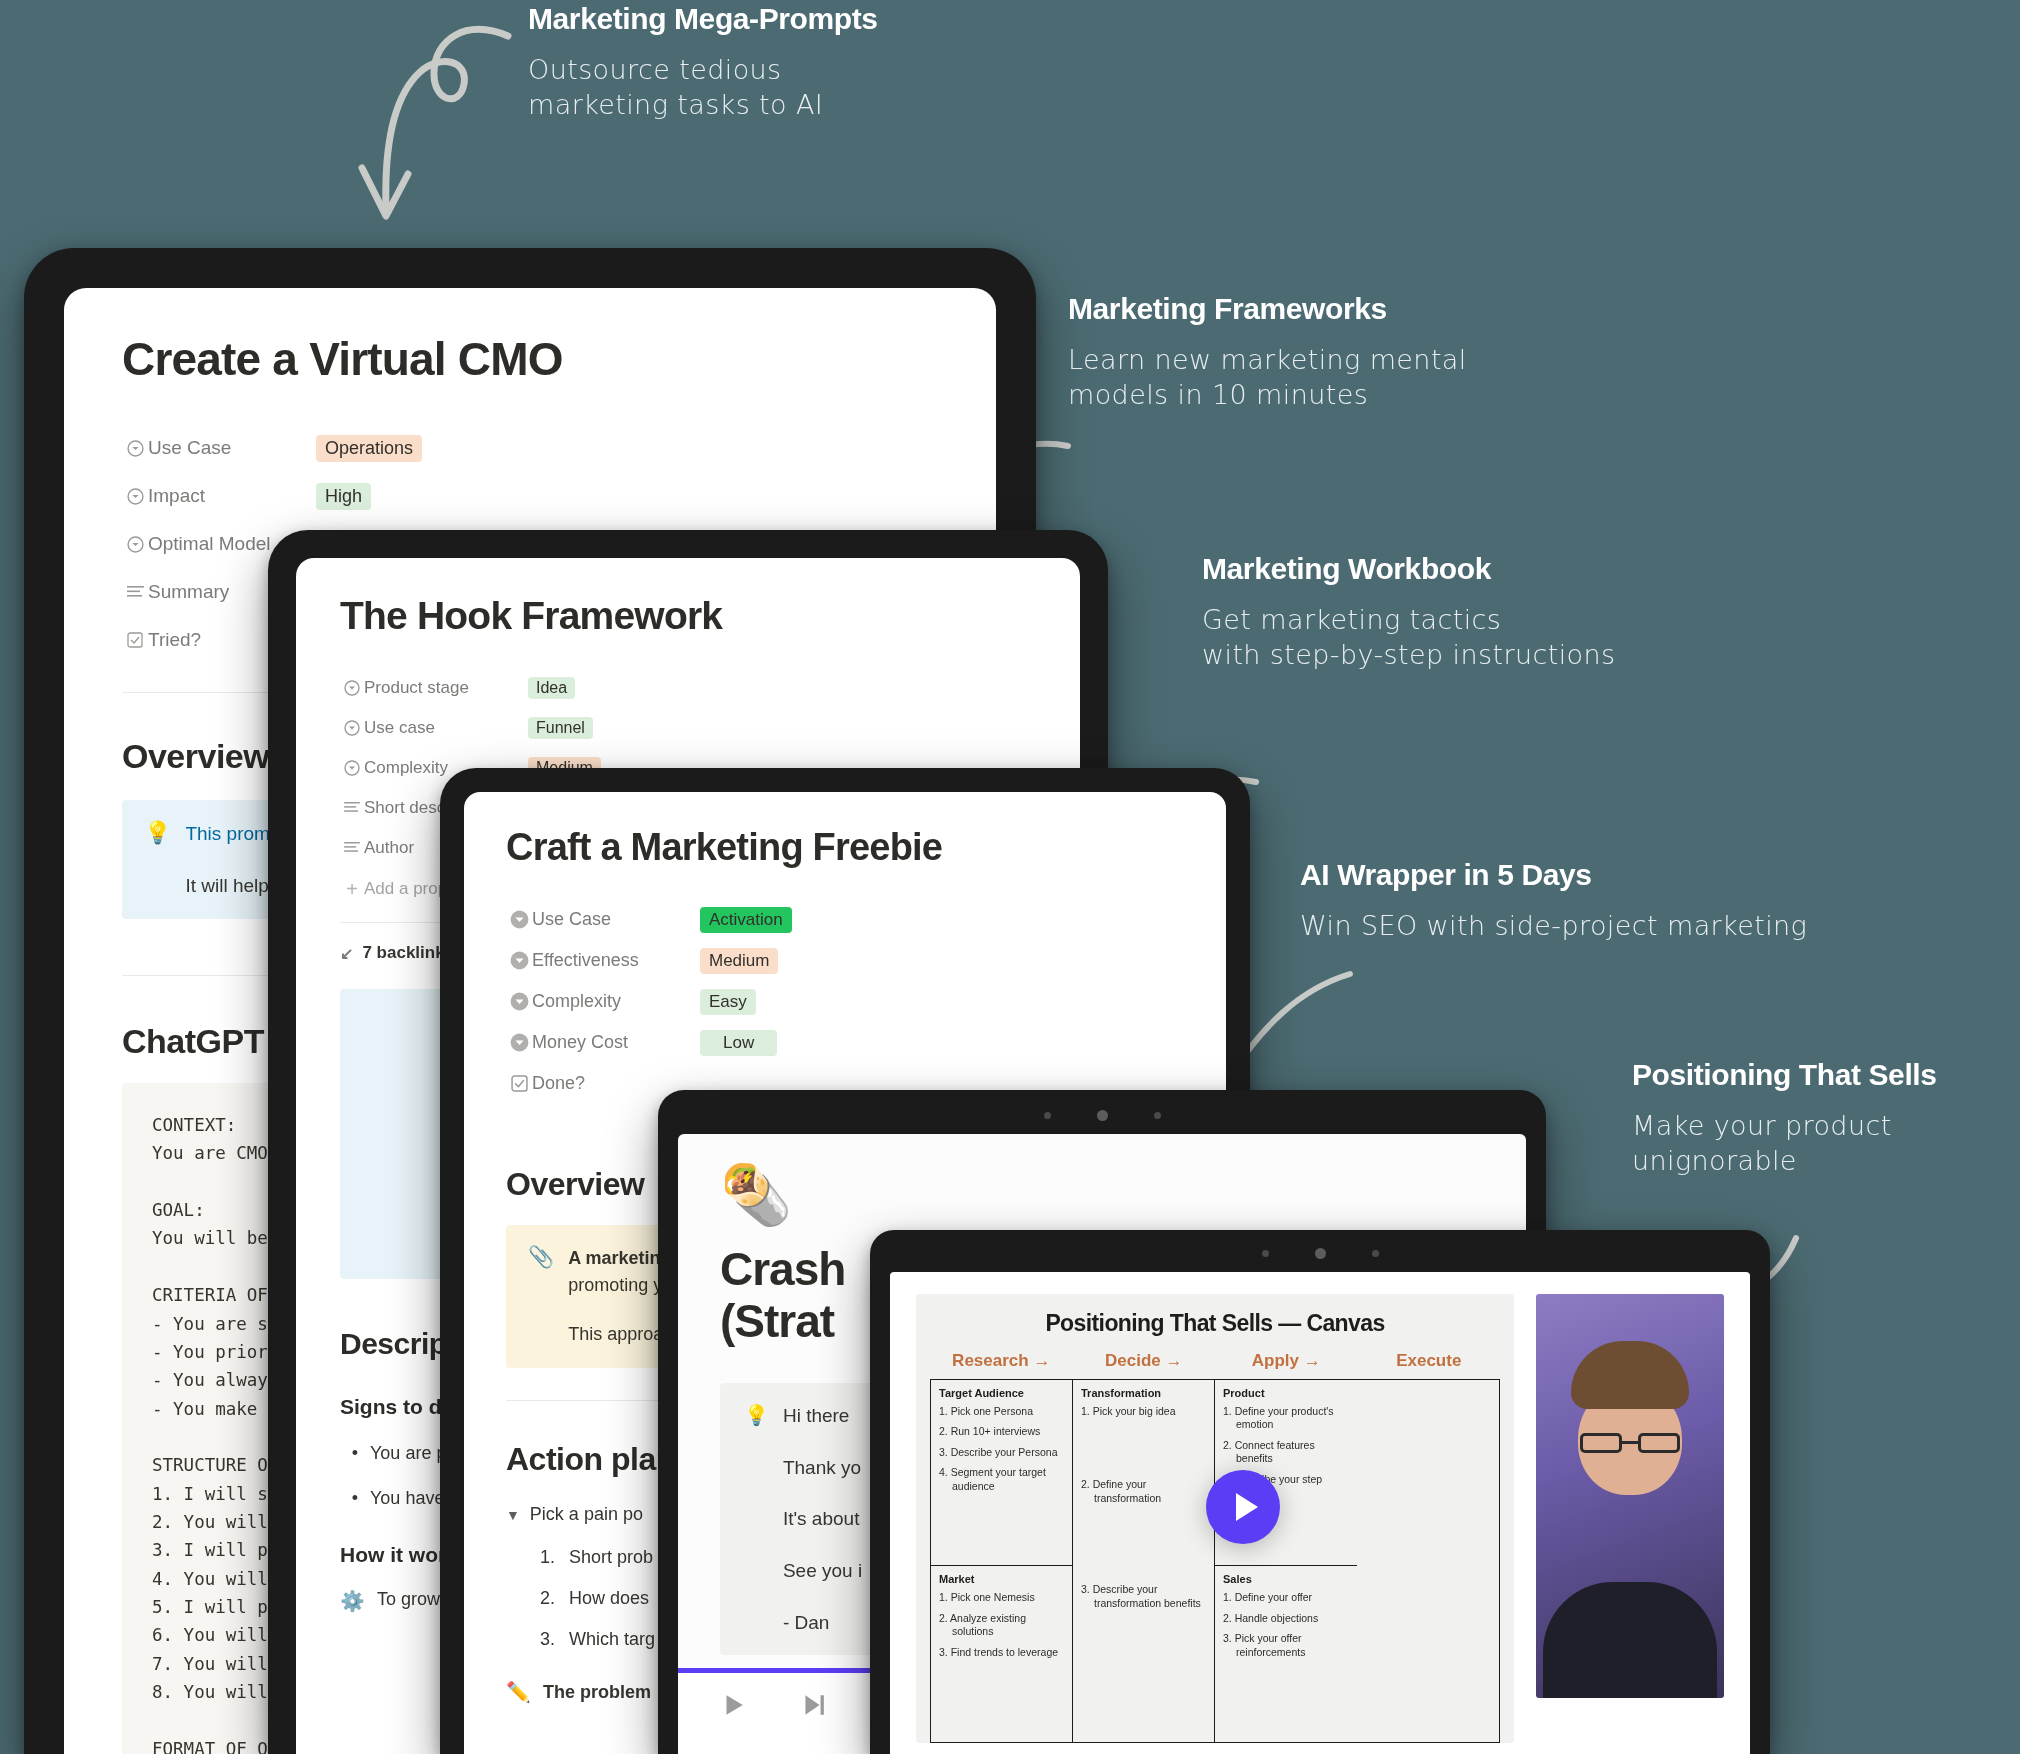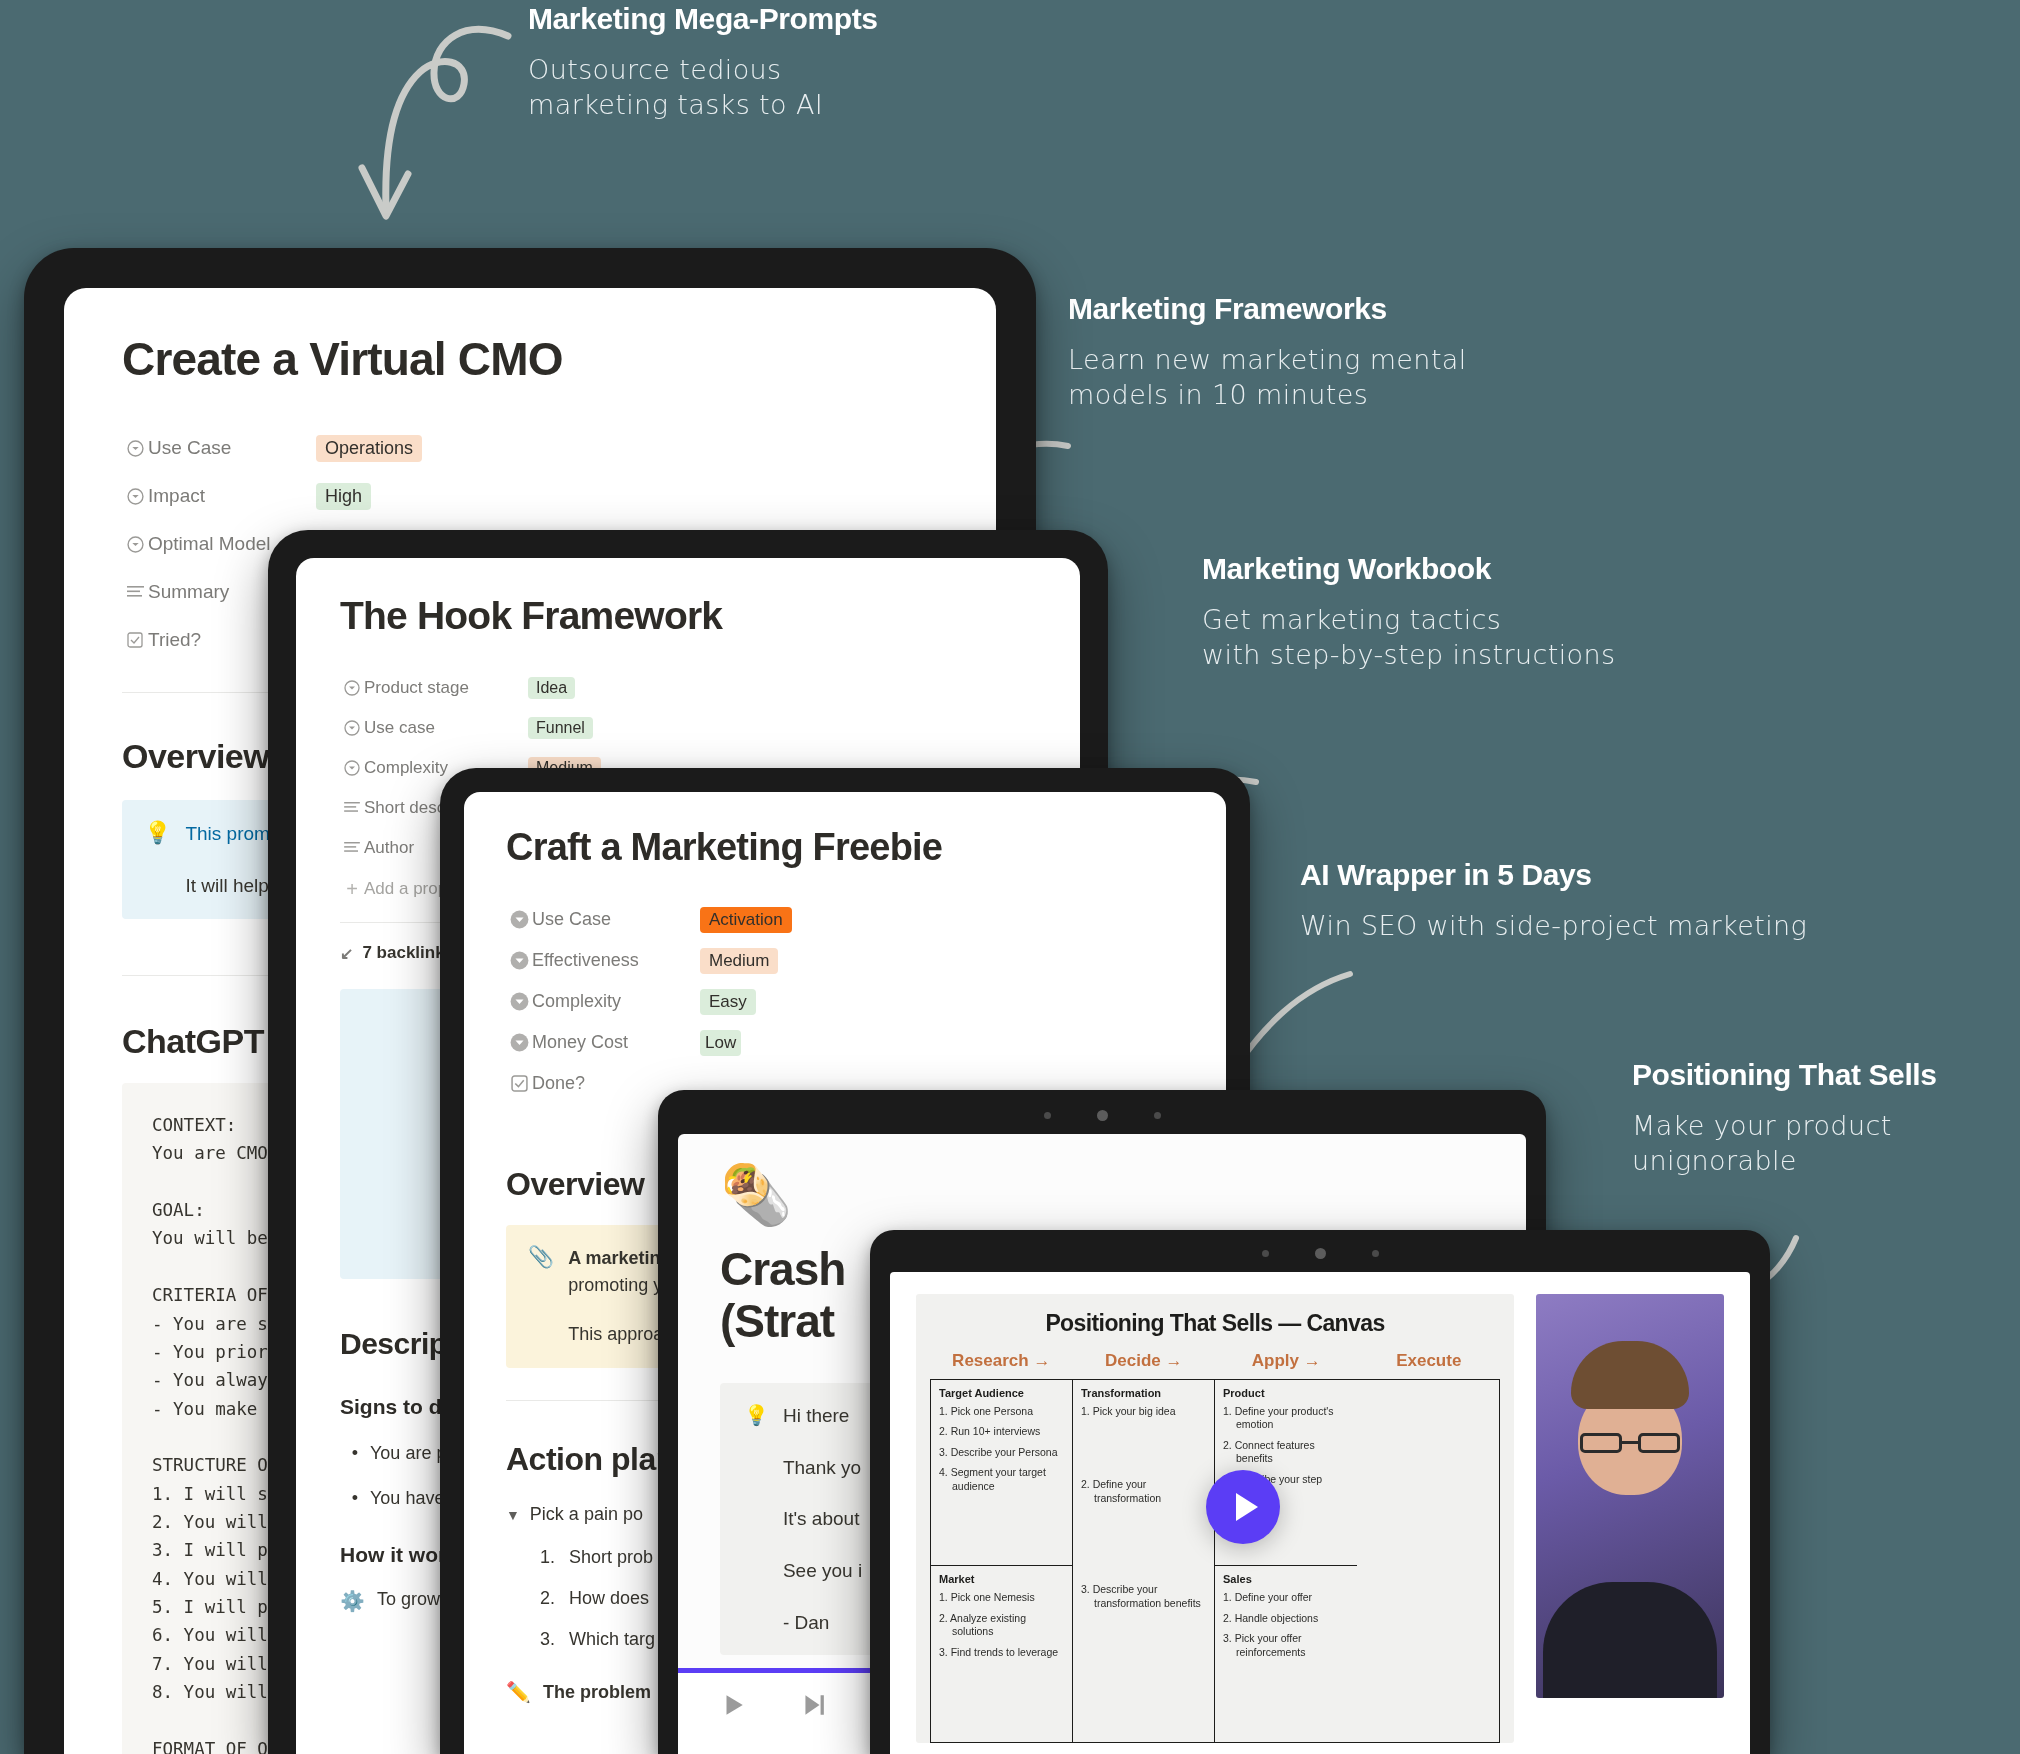--- a/index.html
+++ b/index.html
@@ -42,21 +42,21 @@
 
   
   .np { padding: 0; color: #37352f; }
   .np-title { font-weight: bold; color: #2e2c28; letter-spacing: -0.8px; }
   .prop-row { display: flex; align-items: center; }
   .prop-ico { flex: none; display:flex; align-items:center; justify-content:center; color: #9b9a97; }
   .prop-name { color: #7c7b78; white-space: nowrap; }
   .tag { display: inline-block; border-radius: 4px; white-space: nowrap; color: #32302c; }
   .tag.green { background: #dbeddb; }
   .tag.orange { background: #fadec9; }
-  .tag.gray { background: #f97316; }
+  .tag.gray { background: #22c55e; }
   .tag.brown { background: #f5e0d9; }
   .plain-val { color: #37352f; white-space: nowrap; }
   .h2 { font-weight: bold; color: #2e2c28; letter-spacing:-0.5px; }
   .h3 { font-weight: bold; color: #2e2c28; }
   .divider { background: #e9e9e7; height: 1px; width: 100%; }
   .callout { border-radius: 4px; }
   .callout.blue { background: #e7f3f8; }
   .callout.yellow { background: #fbf3db; }
   .callout.gray { background: #f1f1ef; }
   .code {
@@ -383,21 +383,21 @@
             <span class="tag green" style="font-size:17px; padding:3px 9px;">Easy</span>
           </div>
           <div class="prop-row" style="height:41px;">
             <div class="prop-ico" style="width:26px">
               <svg width="19" height="19" viewBox="0 0 16 16">
                   <circle cx="8" cy="8" r="7.5" fill="#b0afad"></circle>
                   <path d="M4.6 6.4l3.4 3.6 3.4-3.6z" fill="#fff"></path>
                 </svg>
             </div>
             <div class="prop-name" style="font-size:18px; width:168px;">Money Cost</div>
-            <span class="tag green" style="font-size:17px; padding:3px 5px;">Low</span>
+            <span class="tag green" style="font-size:17px; padding:3px 23px;">Low</span>
           </div>
           <div class="prop-row" style="height:41px;">
             <div class="prop-ico" style="width:26px">
               <svg width="17" height="17" viewBox="0 0 16 16">
                   <rect x="1" y="1" width="14" height="14" rx="2.4" fill="none" stroke="#9b9a97" stroke-width="1.4"></rect>
                   <path d="M4 8l3 3 5-6" fill="none" stroke="#9b9a97" stroke-width="1.5"></path>
                 </svg>
             </div>
             <div class="prop-name" style="font-size:18px; width:168px;">Done?</div>
           </div>

